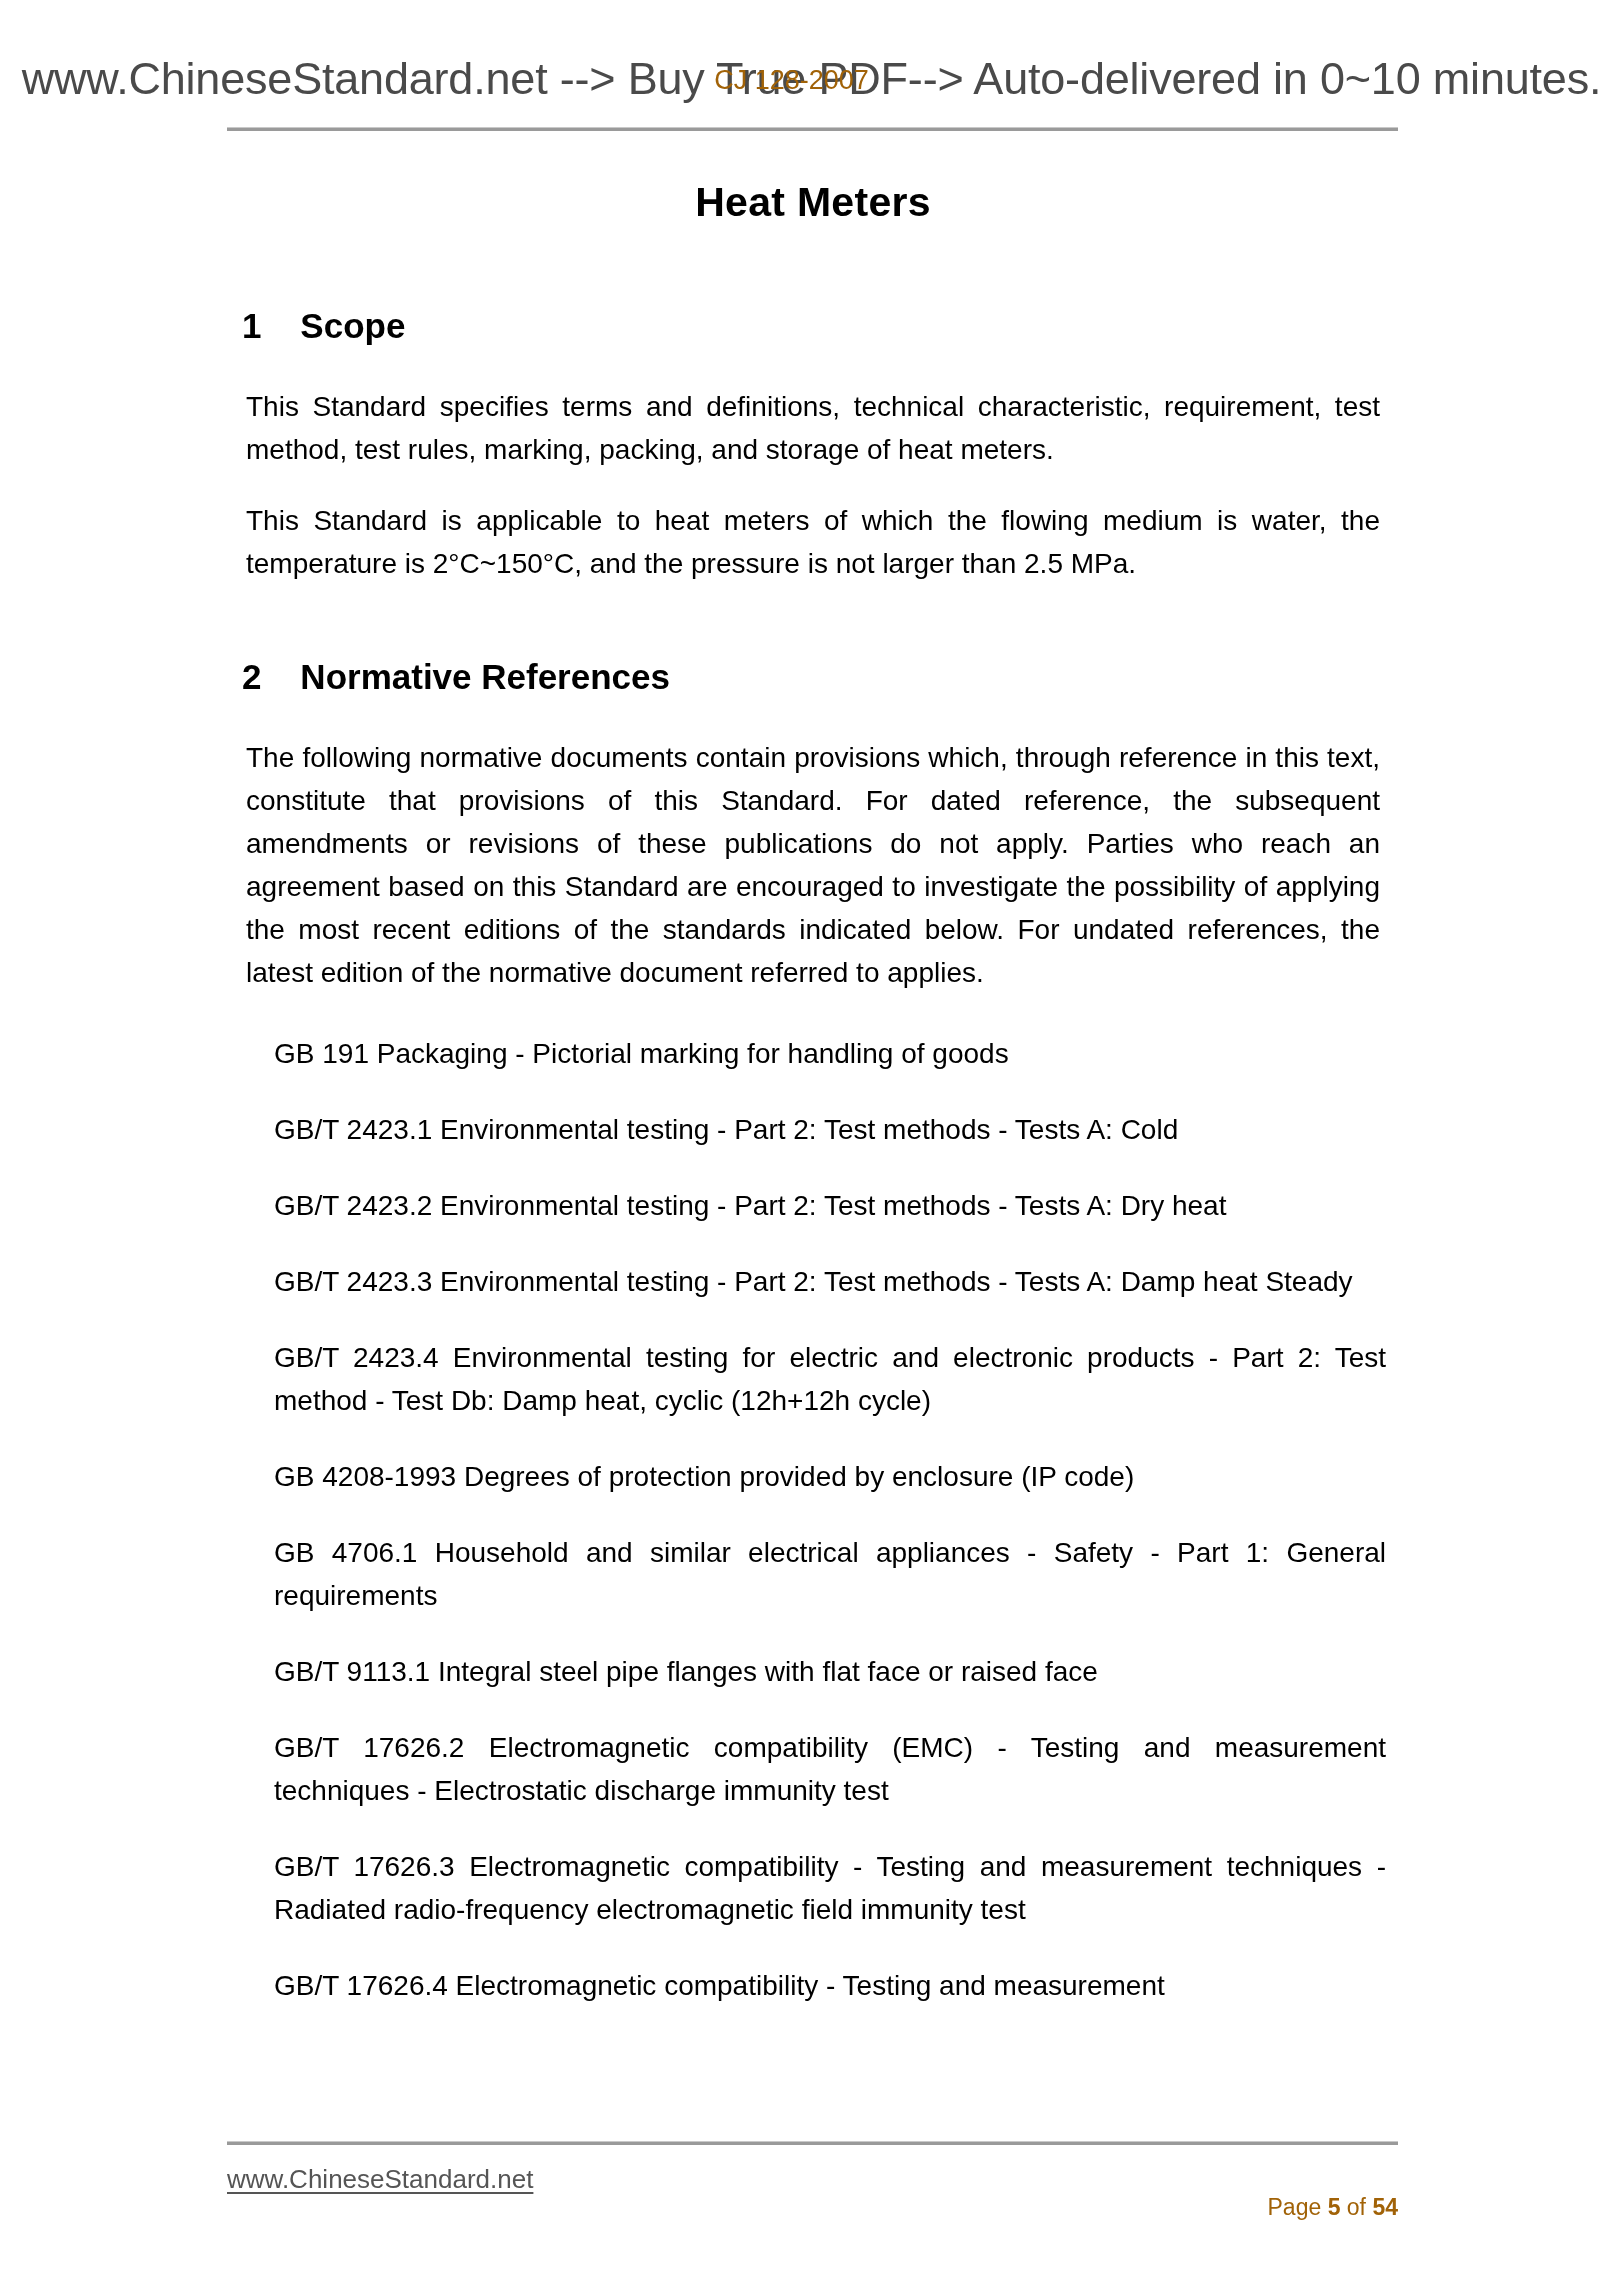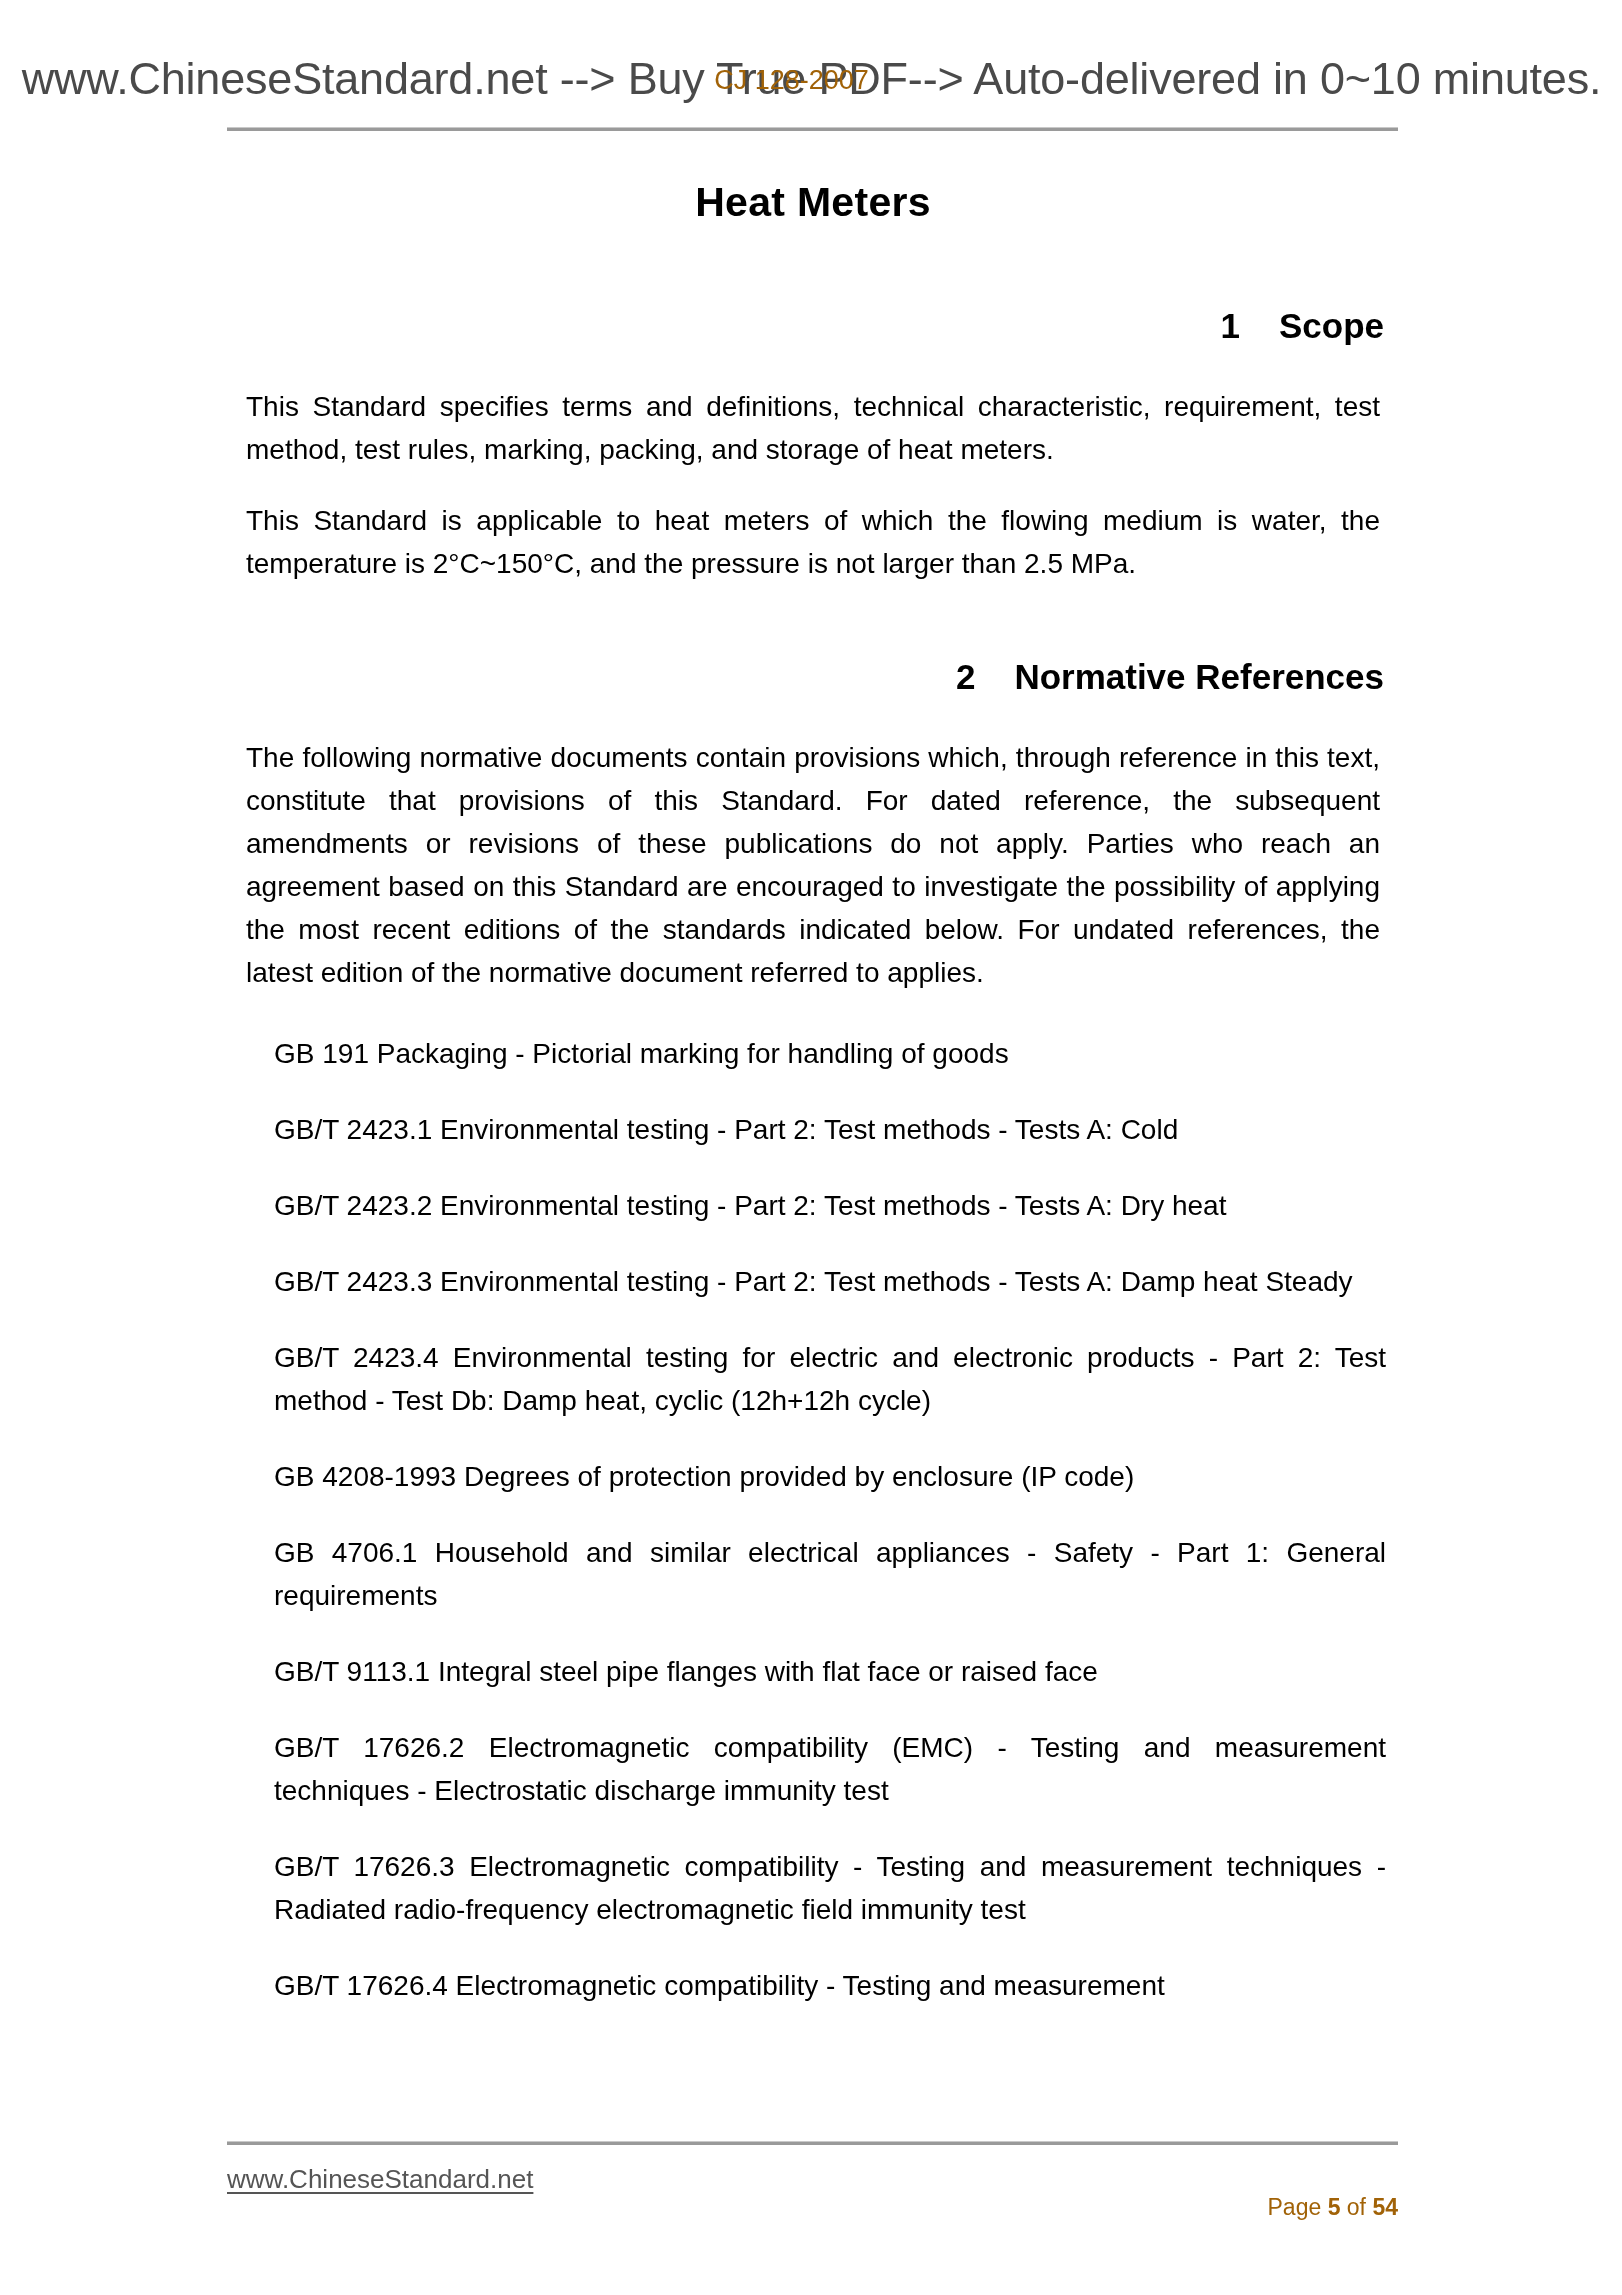--- a/index.html
+++ b/index.html
@@ -76,21 +76,20 @@
     margin: 20px 0 0 0;
     line-height: 1.2;
   }
 
   .section-heading {
     font-size: 35px;
     font-weight: bold;
     margin: 0;
     line-height: 1.25;
     white-space: pre;
-    text-align: right;
   }
   .sec-1 { margin-top: 77px; }
   .sec-2 { margin-top: 70px; }
 
   .para {
     font-size: 28px;
     line-height: 43px;
     text-align: justify;
     text-justify: inter-word;
     margin: 4px;

